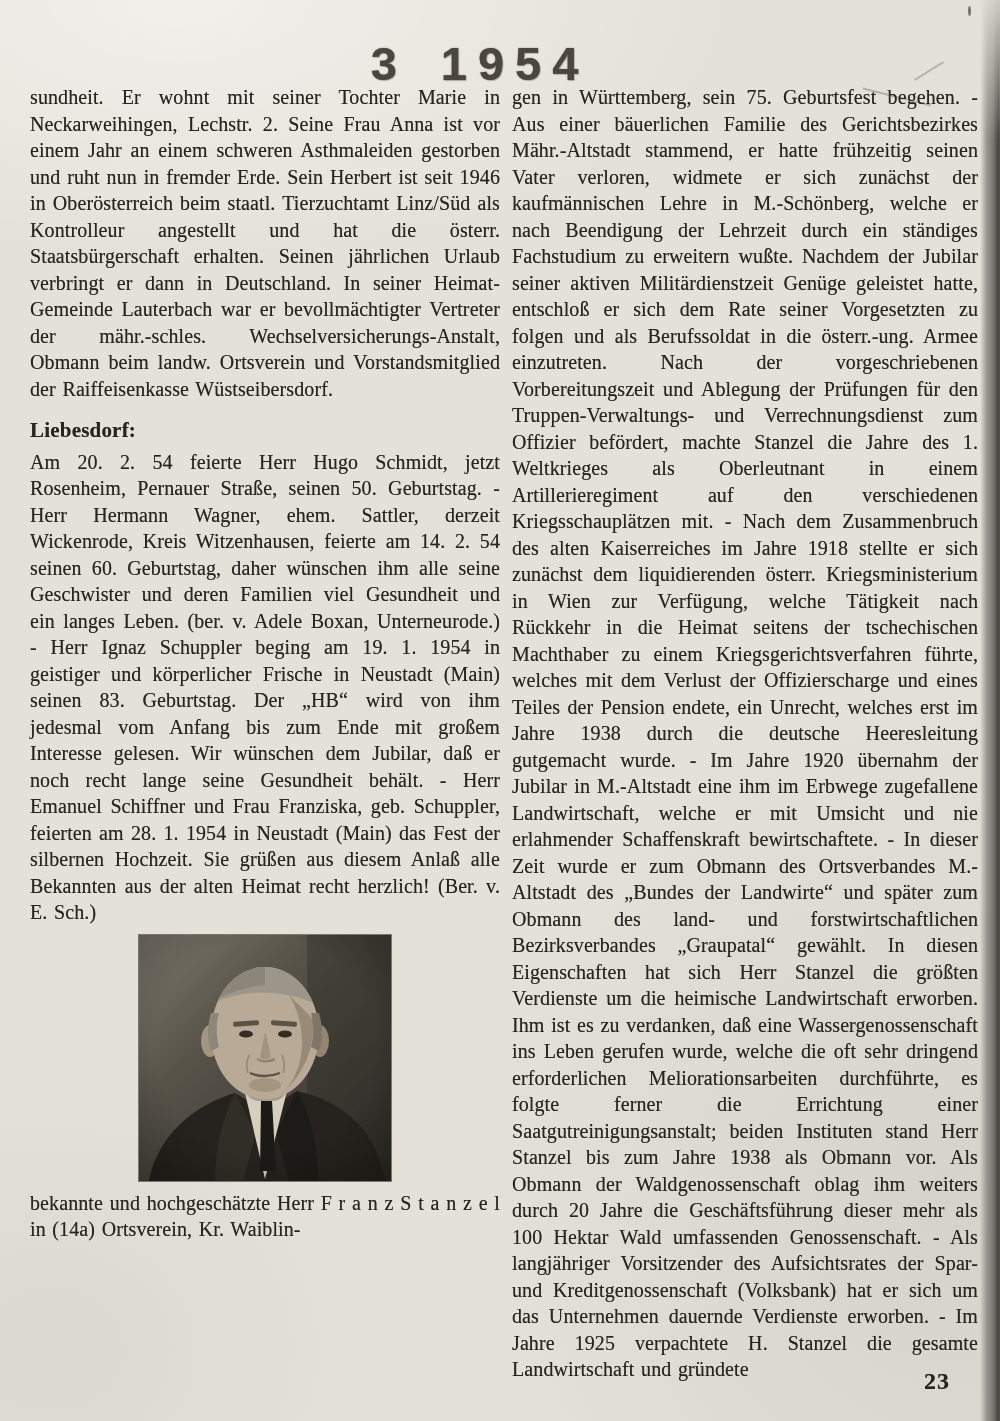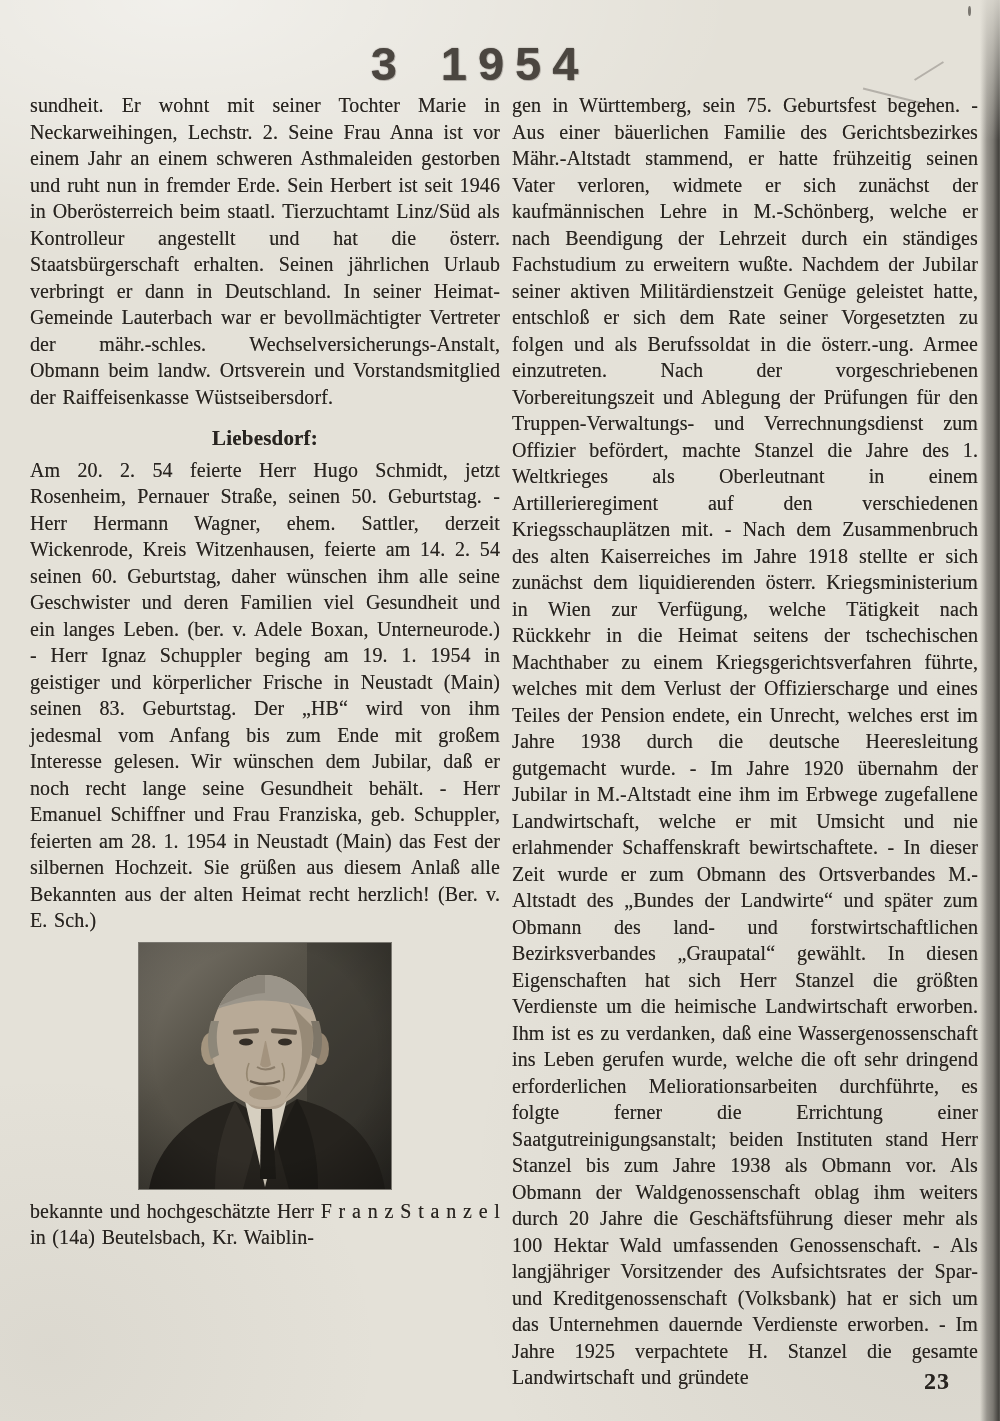--- a/index.html
+++ b/index.html
@@ -38,36 +38,36 @@
     display: flex; justify-content: center; align-items: baseline; gap: 42px;
     font-family: "Liberation Sans", sans-serif;
     font-weight: 700; font-size: 47px; color: #4b4640;
     text-shadow: 0 0 1.2px rgba(70,64,58,0.85), 1px 1px 0 rgba(70,64,58,0.25);
   }
   .issue-header .year { letter-spacing: 11px; }
   .issue-header .num { letter-spacing: 2px; }
 
   
   .col {
-    position: absolute; top: 92px;
+    position: absolute; top: 84px;
     font-size: 20px; line-height: 26.5px;
     color: #282420;
     text-align: justify;
     word-spacing: 1.5px;
     letter-spacing: 0.1px;
     text-shadow: 0 0 0.5px rgba(40,34,28,0.55);
     hyphens: auto;
     font-family: Liberation Serif, serif;
   }
   .col-left  { left: 30px;  width: 470px; }
   .col-right { left: 512px; width: 466px; }
   .col p { margin: 0; }
   .section-heading {
     font-size: 21px; font-weight: 700;
-    margin: 15px 0 5px 0; text-align: center;
+    margin: 15px 0 5px 0; text-align: left;
     letter-spacing: 0.2px;
   }
 
   
   .photo-wrap {
     width: 252px; height: 246px;
     margin: 9px auto 9px auto;
     box-shadow: 0 0 0 1px rgba(35,32,28,0.55);
   }
   .photo-wrap svg { display: block; }
@@ -161,21 +161,21 @@
 
         <path d="M110 120 Q 106 130 109 138" stroke="#86775f" stroke-width="1.6" fill="none" opacity="0.7"></path>
         <path d="M143 120 Q 147 130 144 138" stroke="#86775f" stroke-width="1.6" fill="none" opacity="0.7"></path>
 
         <path d="M150 60 C 168 90 168 130 146 156 C 166 136 176 112 174 84 Z" fill="#6f6450" opacity="0.45"></path>
         <ellipse cx="126" cy="150" rx="16" ry="7" fill="#8f8069" opacity="0.5"></ellipse>
         <rect width="252" height="246" fill="url(#vig)"></rect>
       </svg>
     </div>
 
-    <p>bekannte und hochgeschätzte Herr F r a n z S t a n z e l in (14a) Beutelsbach, Kr. Waiblin-</p>
+    <p>bekannte und hochgeschätzte Herr F r a n z S t a n z e l in (14a) Ortsverein, Kr. Waiblin-</p>
   </div>
 
   <div class="col col-right">
     <p>gen in Württemberg, sein 75. Geburtsfest begehen. - Aus einer bäuerlichen Familie des Gerichtsbezirkes Mähr.-Altstadt stammend, er hatte frühzeitig seinen Vater verloren, widmete er sich zunächst der kaufmännischen Lehre in M.-Schönberg, welche er nach Beendigung der Lehrzeit durch ein ständiges Fachstudium zu erweitern wußte. Nachdem der Jubilar seiner aktiven Militärdienstzeit Genüge geleistet hatte, entschloß er sich dem Rate seiner Vorgesetzten zu folgen und als Berufssoldat in die österr.-ung. Armee einzutreten. Nach der vorgeschriebenen Vorbereitungszeit und Ablegung der Prüfungen für den Truppen-Verwaltungs- und Verrechnungsdienst zum Offizier befördert, machte Stanzel die Jahre des 1. Weltkrieges als Oberleutnant in einem Artillerieregiment auf den verschiedenen Kriegsschauplätzen mit. - Nach dem Zusammenbruch des alten Kaiserreiches im Jahre 1918 stellte er sich zunächst dem liquidierenden österr. Kriegsministerium in Wien zur Verfügung, welche Tätigkeit nach Rückkehr in die Heimat seitens der tschechischen Machthaber zu einem Kriegsgerichtsverfahren führte, welches mit dem Verlust der Offizierscharge und eines Teiles der Pension endete, ein Unrecht, welches erst im Jahre 1938 durch die deutsche Heeresleitung gutgemacht wurde. - Im Jahre 1920 übernahm der Jubilar in M.-Altstadt eine ihm im Erbwege zugefallene Landwirtschaft, welche er mit Umsicht und nie erlahmender Schaffenskraft bewirtschaftete. - In dieser Zeit wurde er zum Obmann des Ortsverbandes M.-Altstadt des „Bundes der Landwirte“ und später zum Obmann des land- und forstwirtschaftlichen Bezirksverbandes „Graupatal“ gewählt. In diesen Eigenschaften hat sich Herr Stanzel die größten Verdienste um die heimische Landwirtschaft erworben. Ihm ist es zu verdanken, daß eine Wassergenossenschaft ins Leben gerufen wurde, welche die oft sehr dringend erforderlichen Meliorationsarbeiten durchführte, es folgte ferner die Errichtung einer Saatgutreinigungsanstalt; beiden Instituten stand Herr Stanzel bis zum Jahre 1938 als Obmann vor. Als Obmann der Waldgenossenschaft oblag ihm weiters durch 20 Jahre die Geschäftsführung dieser mehr als 100 Hektar Wald umfassenden Genossenschaft. - Als langjähriger Vorsitzender des Aufsichtsrates der Spar- und Kreditgenossenschaft (Volksbank) hat er sich um das Unternehmen dauernde Verdienste erworben. - Im Jahre 1925 verpachtete H. Stanzel die gesamte Landwirtschaft und gründete</p>
   </div>
 
   <div class="page-number">23</div>
 
 </div>
 

